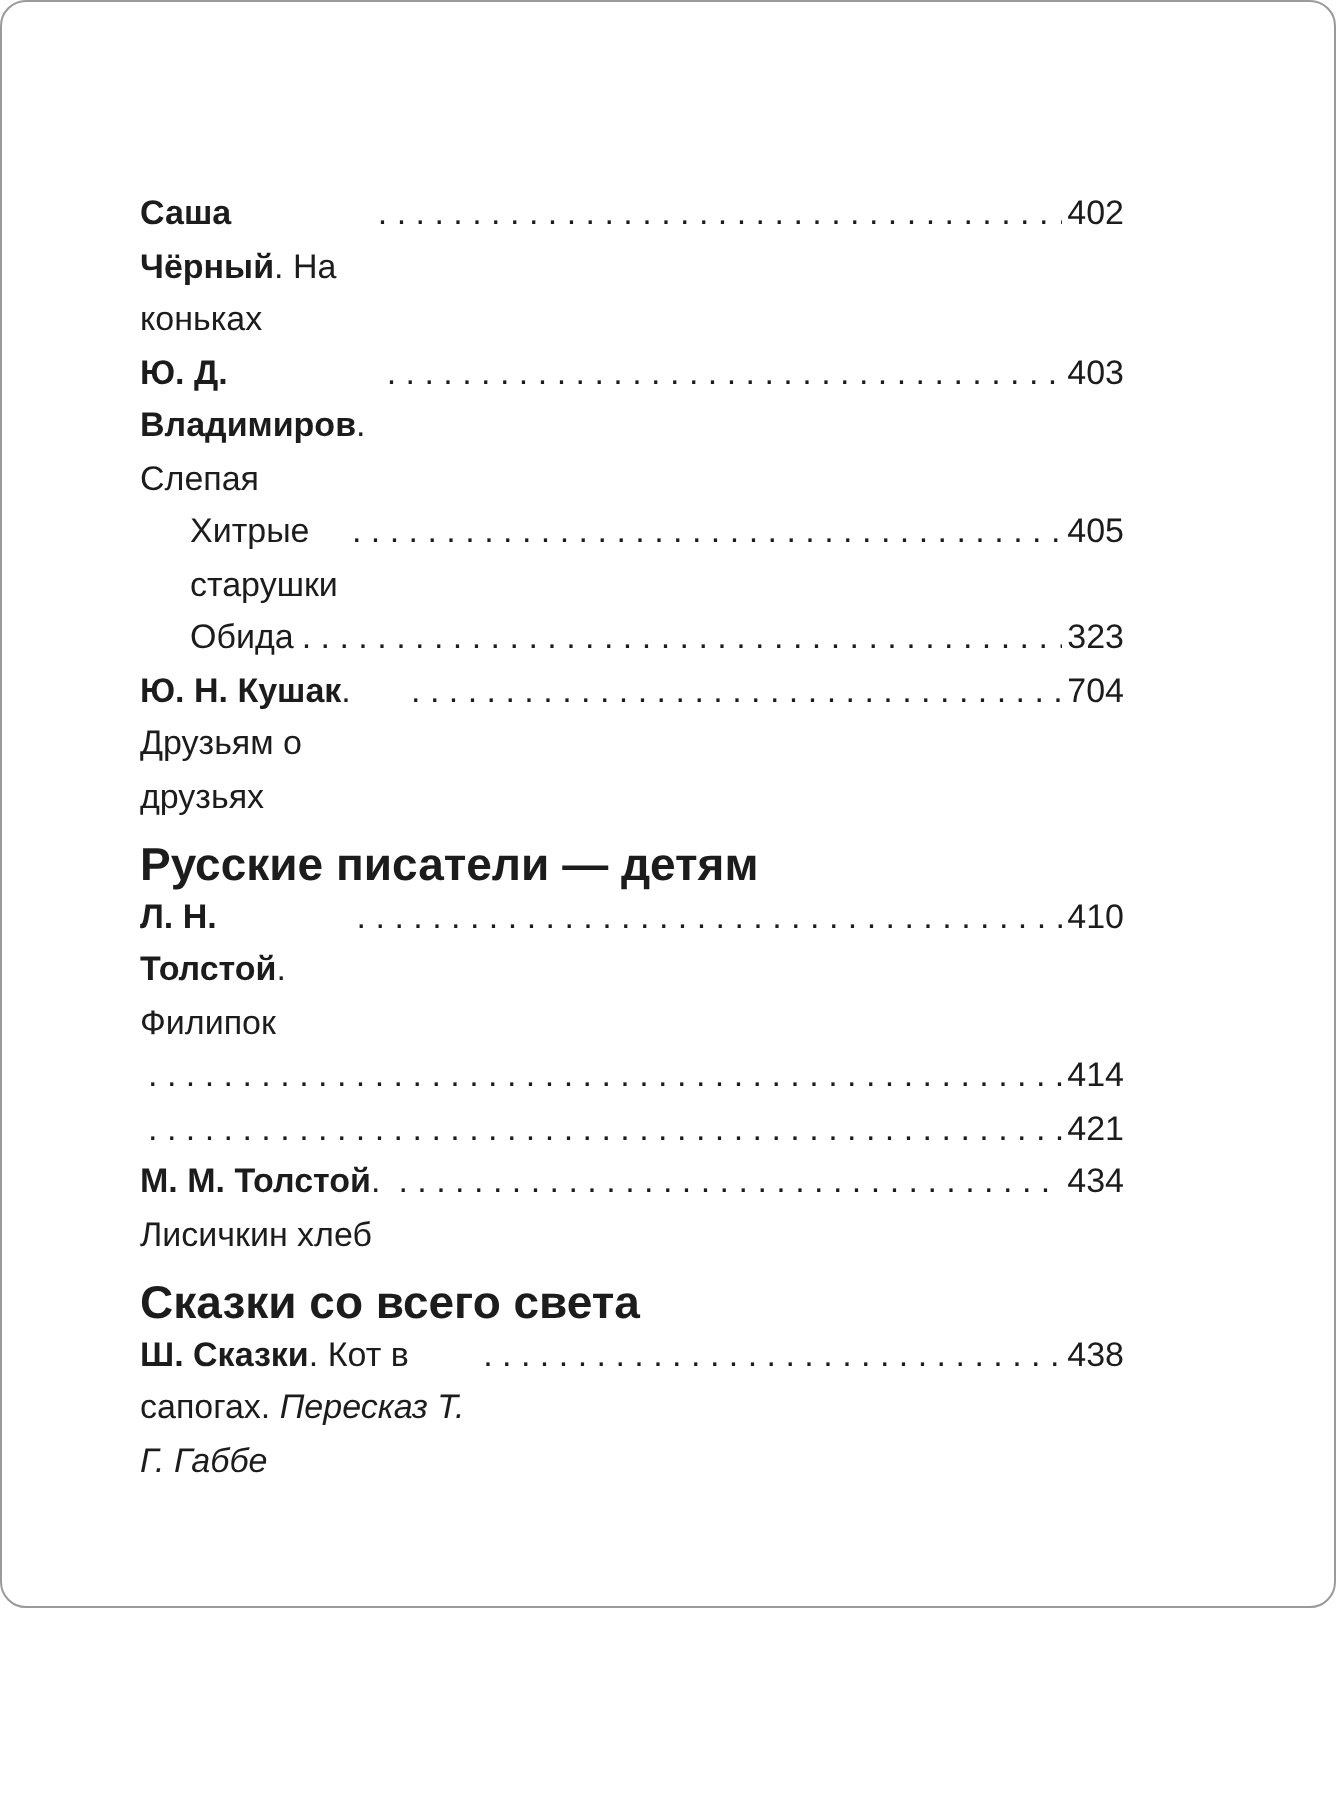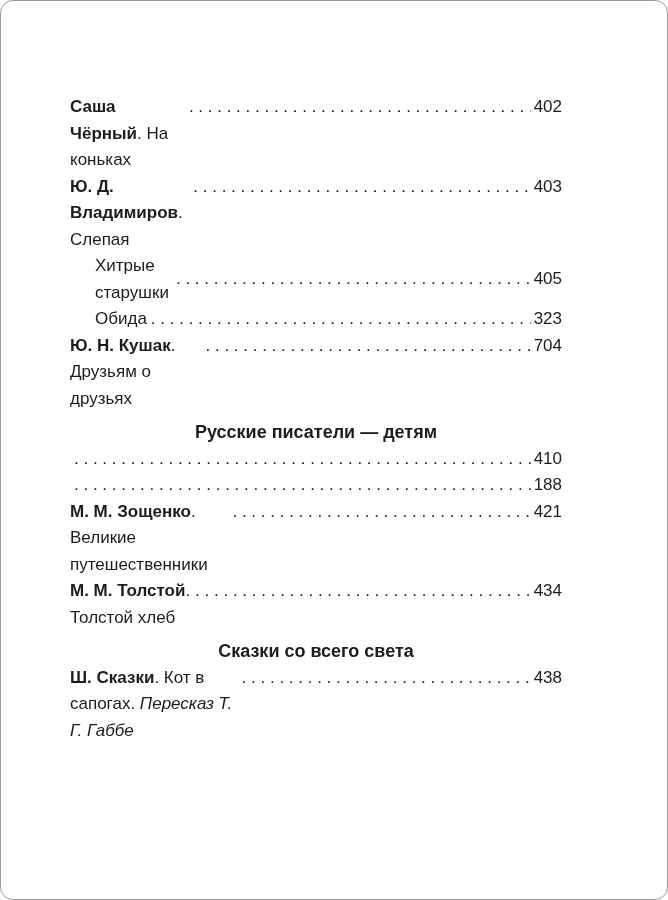--- a/index.html
+++ b/index.html
@@ -4,56 +4,56 @@
 <style>
   * { margin: 0; padding: 0; box-sizing: border-box; }
   html, body { background: #ffffff; }
   body {
     font-family: "Liberation Sans", "DejaVu Sans", sans-serif;
     width: 668px;
   }
   .book-page {
     position: relative;
     width: 668px;
-    height: 900px;
+    height: 804px;
     background: #ffffff;
     border: 1px solid #9a9a9a;
     border-radius: 13px;
     overflow: hidden;
   }
   .toc {
     padding: 93px 105px 0 69px;
     color: #1c1c1c;
     font-size: 17px;
   }
   .toc-row {
     display: flex;
     align-items: baseline;
     line-height: 26.5px;
     white-space: nowrap;
   }
-  .toc-row.indent { padding-left: 25px; align-items: center; }
+  .toc-row.indent { padding-left: 25px; }
   .toc-text { white-space: pre-wrap; }
   .author { font-weight: bold; }
   .credit { font-style: italic; }
   .leader {
     flex: 1 1 auto;
     overflow: hidden;
     white-space: nowrap;
     margin-left: 4px;
     min-width: 12px;
   }
   .leader::after {
     content: ". . . . . . . . . . . . . . . . . . . . . . . . . . . . . . . . . . . . . . . . . . . . . . . . . . . . . . . . . . . . . . . . . . . .";
   }
   .pagenum { padding-left: 3px; }
   .section-heading {
     font-weight: bold;
-    font-size: 18px;
-    text-align: center;
+    font-size: 23px;
+    text-align: left;
     line-height: 26.5px;
     margin: 7px 0 0 0;
     color: #1c1c1c;
   }
 </style>
 </head>
 <body>
 
 <div class="book-page">
   <div class="toc">
@@ -77,34 +77,34 @@
         <span class="leader"></span>
         <span class="pagenum">323</span>
       </div>
       <div class="toc-row">
         <span class="toc-text"><span class="author">Ю. Н. Кушак</span>. <span class="title">Друзьям о друзьях</span></span>
         <span class="leader"></span>
         <span class="pagenum">704</span>
       </div>
       <div class="section-heading">Русские писатели — детям</div>
       <div class="toc-row">
+        <span class="toc-text"><span class="author">Л. Н. Толстой</span>. <span class="title">Филипок</span></span>
         <span class="leader"></span>
         <span class="pagenum">410</span>
       </div>
       <div class="toc-row">
         <span class="leader"></span>
-        <span class="pagenum">188</span>
+        <span class="pagenum">414</span>
       </div>
       <div class="toc-row">
-        <span class="toc-text"><span class="author">М. М. Зощенко</span>. <span class="title">Великие путешественники</span></span>
         <span class="leader"></span>
         <span class="pagenum">421</span>
       </div>
       <div class="toc-row">
-        <span class="toc-text"><span class="author">М. М. Толстой</span>. <span class="title">Толстой хлеб</span></span>
+        <span class="toc-text"><span class="author">М. М. Толстой</span>. <span class="title">Лисичкин хлеб</span></span>
         <span class="leader"></span>
         <span class="pagenum">434</span>
       </div>
       <div class="section-heading">Сказки со всего света</div>
       <div class="toc-row">
         <span class="toc-text"><span class="author">Ш. Сказки</span>. <span class="title">Кот в сапогах.</span> <span class="credit">Пересказ Т. Г. Габбе</span></span>
         <span class="leader"></span>
         <span class="pagenum">438</span>
       </div>
     </div>

